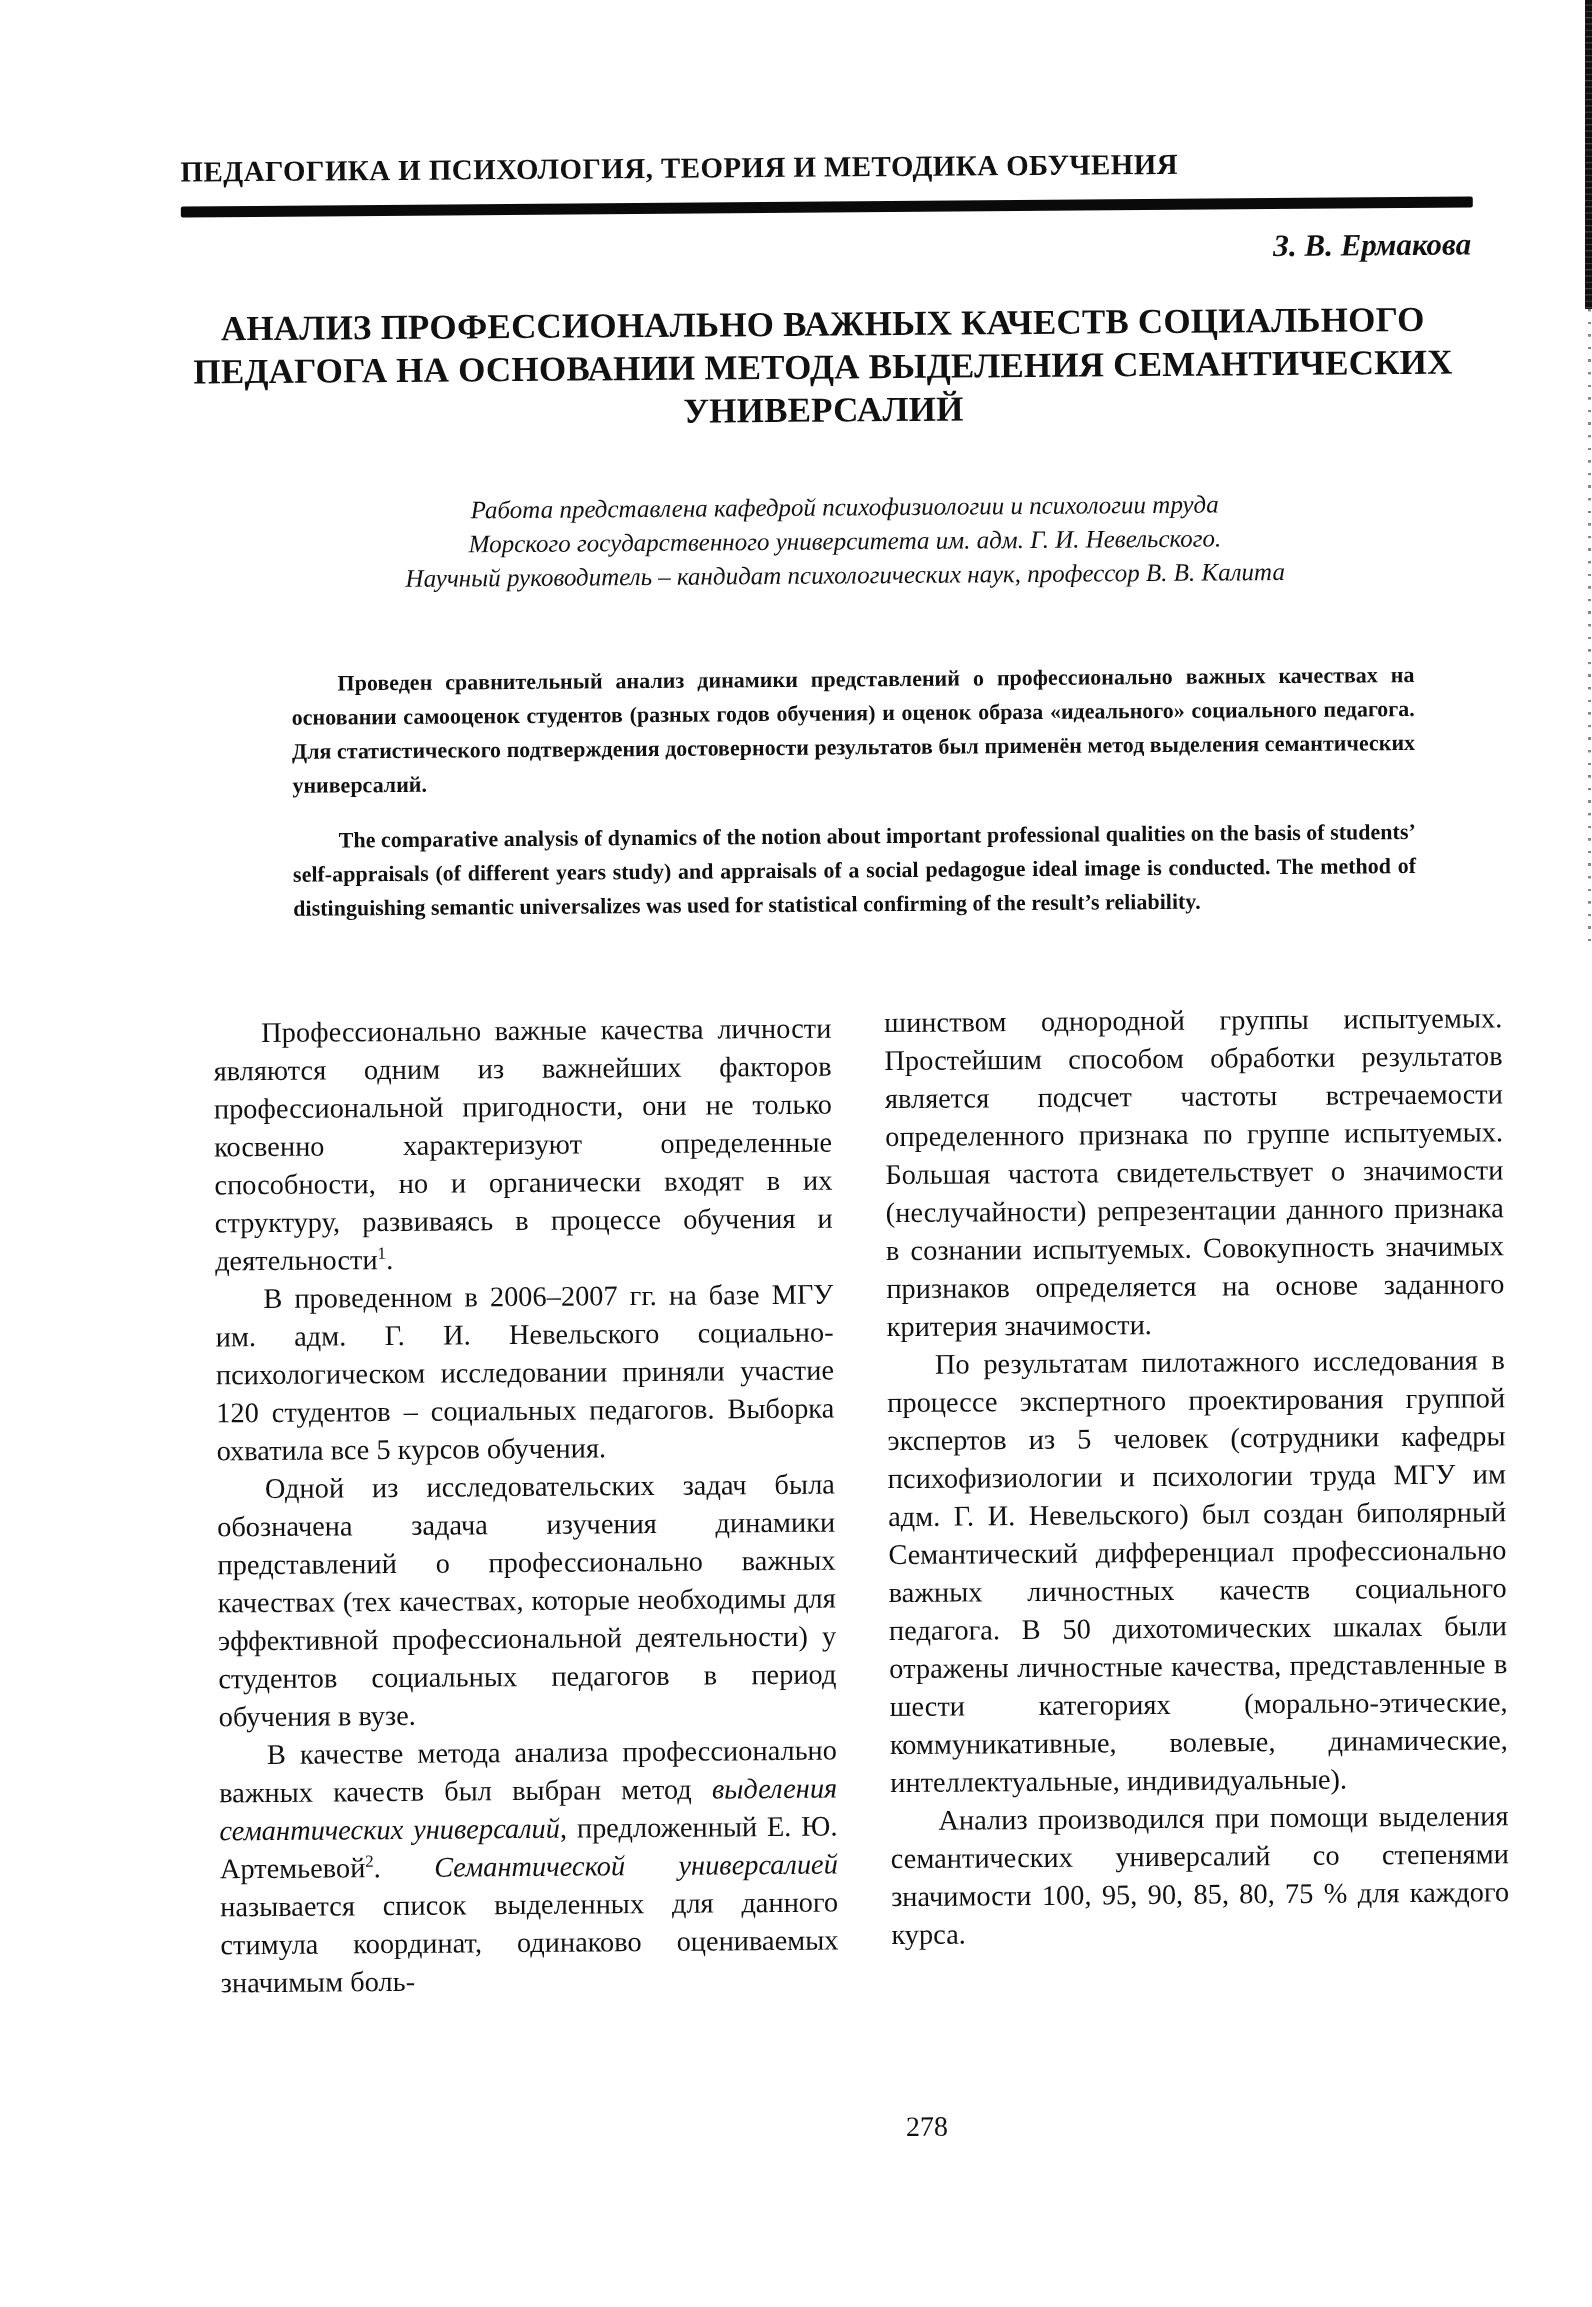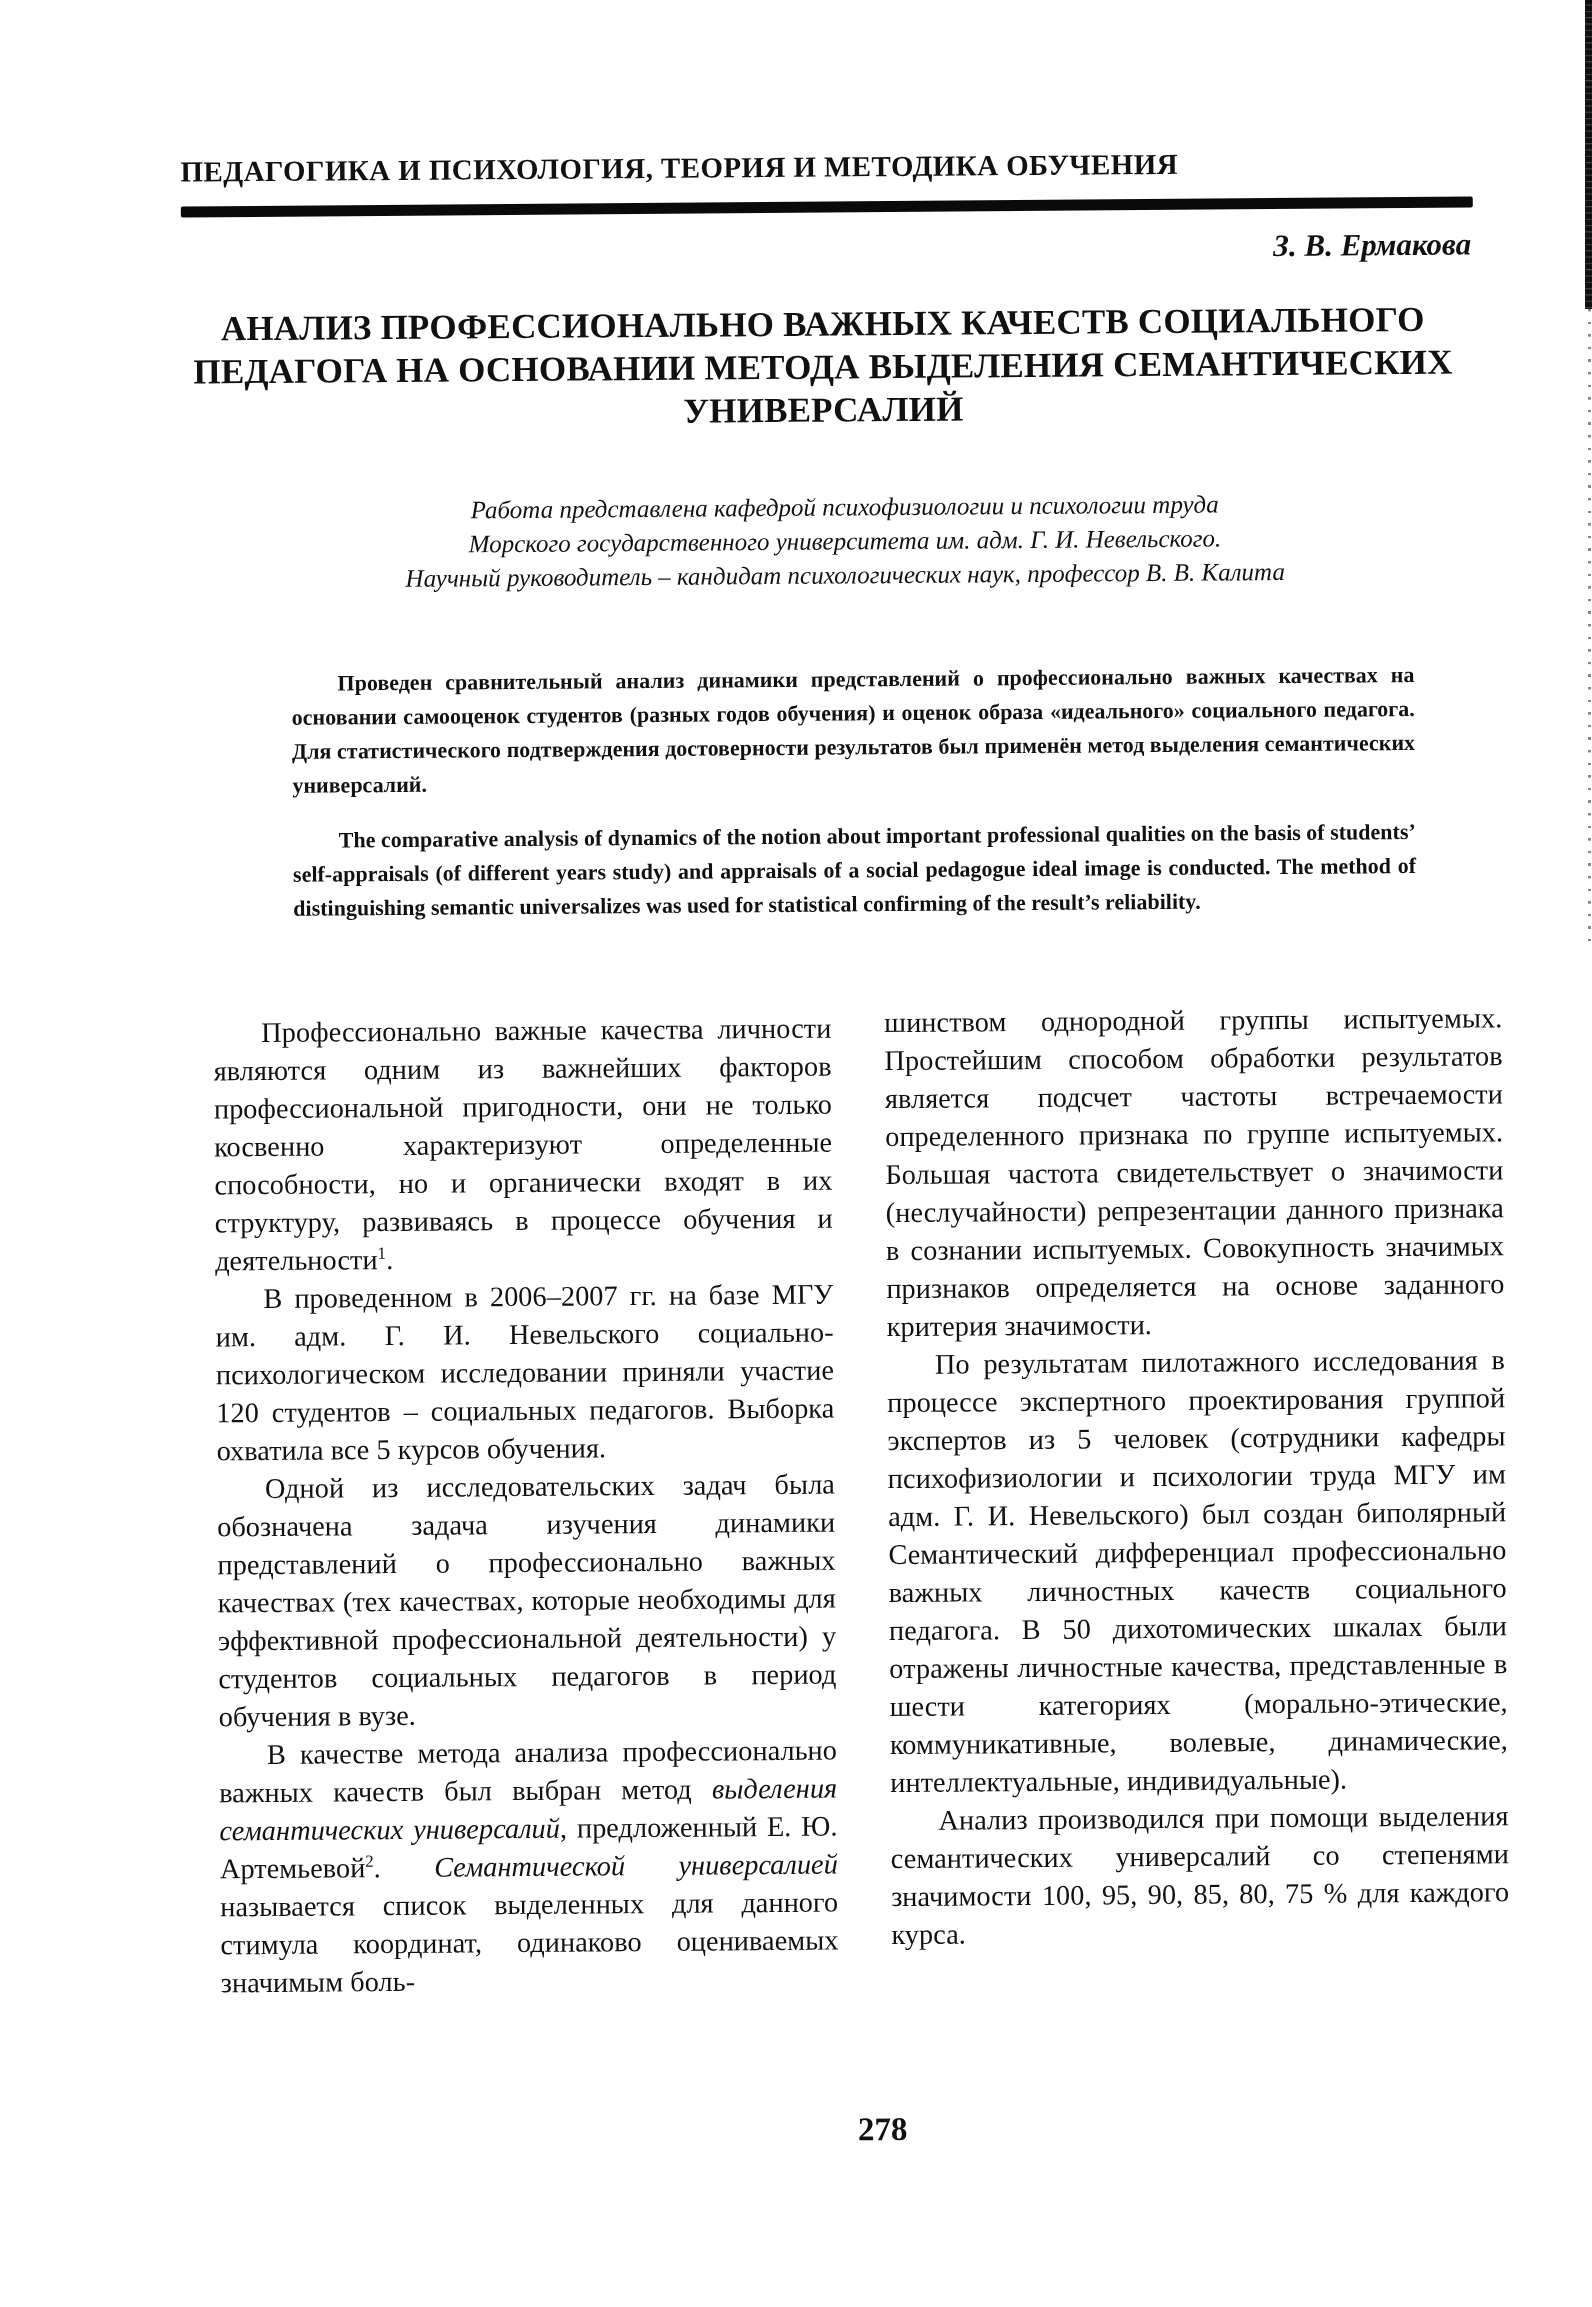--- a/index.html
+++ b/index.html
@@ -116,24 +116,24 @@
       margin: 0;
       text-indent: 48px;
     }
     .col .p.cont {
       text-indent: 0;
     }
     .col em { font-style: italic; }
     .col sup { font-size: 17px; line-height: 0; vertical-align: super; }
     .page-number {
       position: absolute;
-      left: 850px;
+      left: 898px;
       top: 2112px;
-      font-size: 33px;
-      font-weight: bold;
+      font-size: 28px;
+      font-weight: normal;
     }
   </style>
 </head>
 <body>
 
 <div class="page">
 
   <div class="running-head">ПЕДАГОГИКА И ПСИХОЛОГИЯ, ТЕОРИЯ И МЕТОДИКА ОБУЧЕНИЯ</div>
   <div class="head-rule"></div>
 

